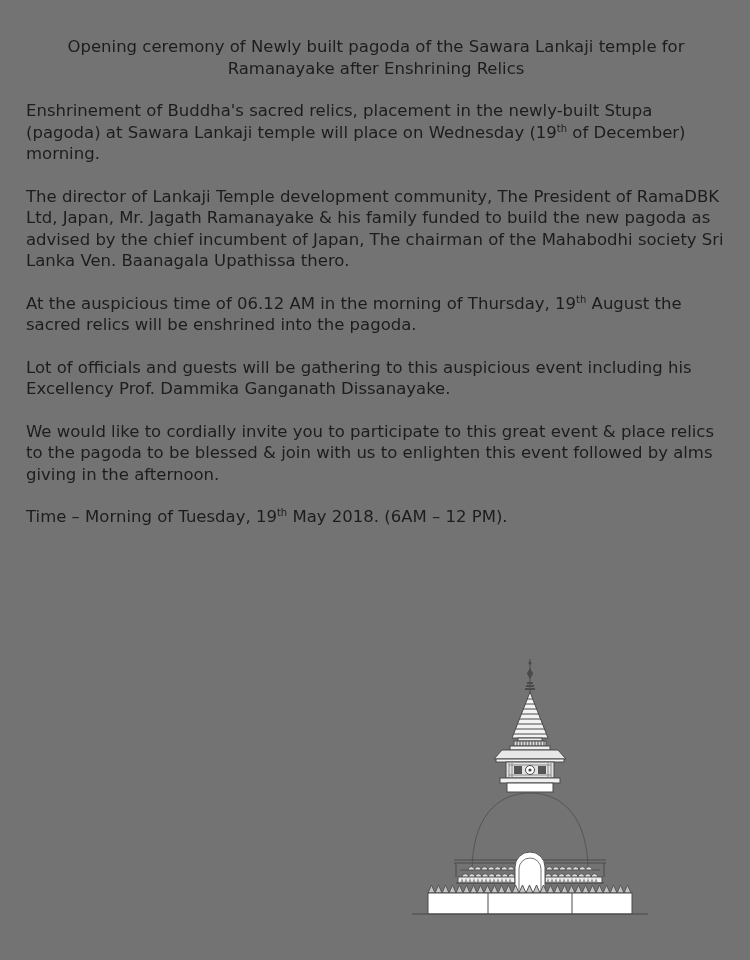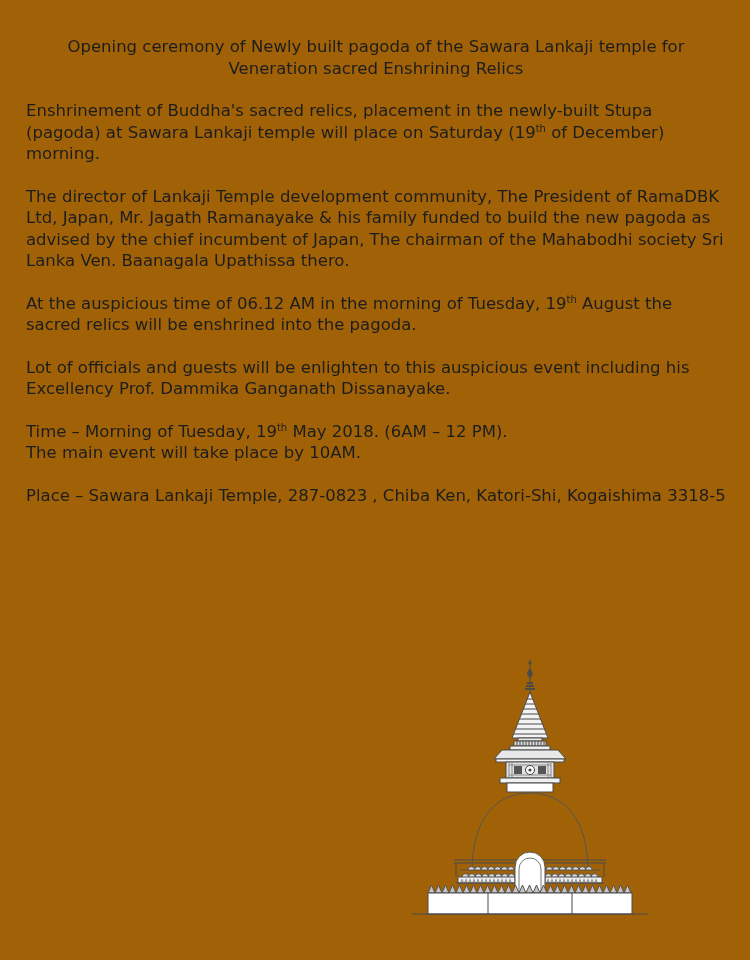--- a/index.html
+++ b/index.html
@@ -1,20 +1,20 @@
 <!DOCTYPE html>
 <html><head>
 <meta charset="utf-8">
 <style>
   html, body { margin: 0; padding: 0; background: #ffffff; }
   .page {
     position: relative;
     width: 750px;
     height: 960px;
-    background: #a16207;
+    background: #737373;
     font-family: "DejaVu Sans", "Liberation Sans", sans-serif;
     color: #1d1d1d;
     overflow: hidden;
   }
   .content {
     position: absolute;
     left: 26px;
     top: 36px;
     width: 700px;
     font-size: 16.5px;
@@ -34,35 +34,35 @@
   }
 </style>
 </head>
 <body>
 
 <div class="page">
   <div class="content">
 
     <div class="title">
       <span class="tline">Opening ceremony of Newly built pagoda of the Sawara Lankaji temple for</span>
-      <span class="tline">Veneration sacred Enshrining Relics</span>
+      <span class="tline">Ramanayake after Enshrining Relics</span>
     </div>
 
-    <p><span>Enshrinement of Buddha's sacred relics, placement in the newly-built Stupa (pagoda) at Sawara Lankaji temple will place on Saturday (19</span><sup>th</sup><span> of December) morning.</span></p>
+    <p><span>Enshrinement of Buddha's sacred relics, placement in the newly-built Stupa (pagoda) at Sawara Lankaji temple will place on Wednesday (19</span><sup>th</sup><span> of December) morning.</span></p>
 
     <p><span>The director of Lankaji Temple development community, The President of RamaDBK Ltd, Japan, Mr. Jagath Ramanayake &amp; his family funded to build the new pagoda as advised by the chief incumbent of Japan, The chairman of the Mahabodhi society Sri Lanka Ven. Baanagala Upathissa thero.</span></p>
 
-    <p><span>At the auspicious time of 06.12 AM in the morning of Tuesday, 19</span><sup>th</sup><span> August the sacred relics will be enshrined into the pagoda.</span></p>
+    <p><span>At the auspicious time of 06.12 AM in the morning of Thursday, 19</span><sup>th</sup><span> August the sacred relics will be enshrined into the pagoda.</span></p>
 
-    <p><span>Lot of officials and guests will be enlighten to this auspicious event including his Excellency Prof. Dammika Ganganath Dissanayake.</span></p>
+    <p><span>Lot of officials and guests will be gathering to this auspicious event including his Excellency Prof. Dammika Ganganath Dissanayake.</span></p>
 
+    <p><span>We would like to cordially invite you to participate to this great event &amp; place relics to the pagoda to be blessed &amp; join with us to enlighten this event followed by alms giving in the afternoon.</span></p>
 
-    <p><span>Time – Morning of Tuesday, 19</span><sup>th</sup><span> May 2018. (6AM – 12 PM).</span><br><span>The main event will take place by 10AM.</span></p>
+    <p><span>Time – Morning of Tuesday, 19</span><sup>th</sup><span> May 2018. (6AM – 12 PM).</span><br></p>
 
-    <p><span>Place – Sawara Lankaji Temple, 287-0823 , Chiba Ken, Katori-Shi, Kogaishima 3318-5</span></p>
 
   </div>
 
   <svg class="stupa" viewBox="0 0 240 264" xmlns="http://www.w3.org/2000/svg" fill="none" stroke="#4a4a4a" stroke-width="1">
 
     <g>
       <line x1="120" y1="6" x2="120" y2="40"></line>
       <circle cx="120" cy="10" r="1.6" fill="#4a4a4a" stroke="none"></circle>
       <polygon points="120,15 123.2,20.5 120,26 116.8,20.5" fill="#4a4a4a" stroke="none"></polygon>
       <rect x="117" y="29" width="6" height="2" fill="#4a4a4a" stroke="none"></rect>

